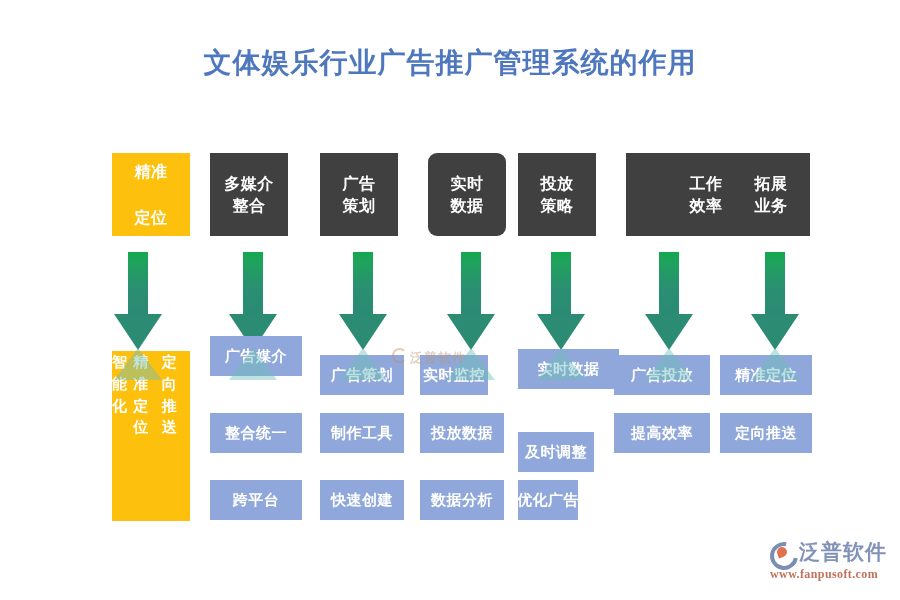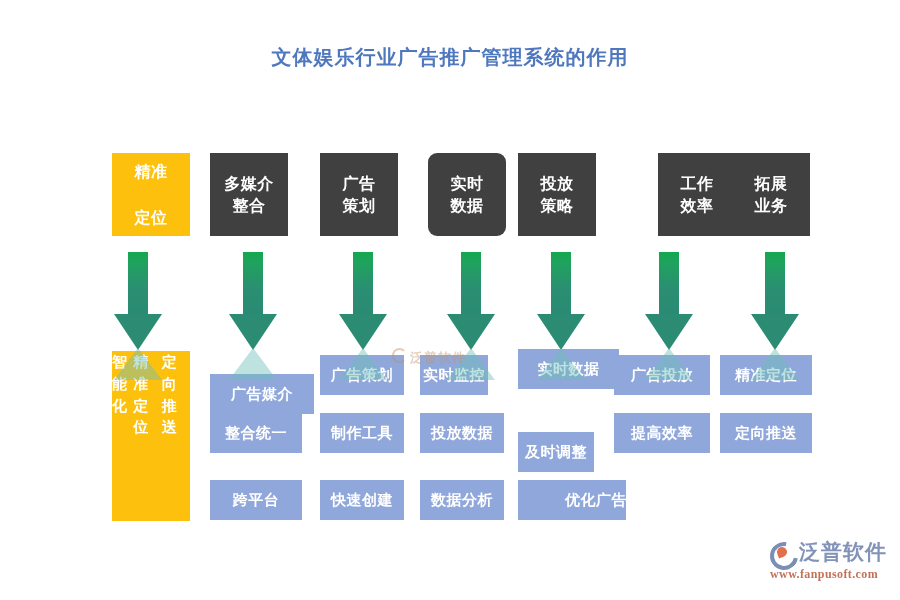--- a/index.html
+++ b/index.html
@@ -9,21 +9,21 @@
     font-family:"Liberation Sans","DejaVu Sans",sans-serif;
     overflow:hidden;
     position:relative;
   }
   #stage{position:absolute;left:0;top:0;width:900px;height:600px;}
 
   
   #page-title{
     position:absolute;left:0;top:44px;width:900px;
     text-align:center;
-    font-size:20px;
+    font-size:28px;
     font-weight:bold;
     letter-spacing:1px;
     color:#4e77bd;
     white-space:nowrap;
   }
 
   
   .top-box{
     position:absolute;
     top:153px;
@@ -162,21 +162,21 @@
         <span>策划</span>
       </div>
       <div class="top-box green" style="left: 428px; border-radius: 9px;">
         <span>实时</span>
         <span>数据</span>
       </div>
       <div class="top-box green" style="left: 518px;">
         <span>投放</span>
         <span>策略</span>
       </div>
-      <div class="top-box green" style="left: 658px;">
+      <div class="top-box green" style="left: 626px; padding-left: 41px;">
         <span>工作</span>
         <span>效率</span>
       </div>
       <div class="top-box green" style="left: 732px;">
         <span>拓展</span>
         <span>业务</span>
       </div>
     </div>
 
   <div id="arrow-layer">
@@ -210,32 +210,32 @@
       </div>
     </div>
 
   <div id="summary-panel">
     <span>智能化</span>
     <span>精准定位</span>
     <span>定向推送</span>
   </div>
 
   <div id="cell-layer">
-      <div class="cell" style="left: 210px; width: 104px; top: 374px;">广告媒介</div>
+      <div class="cell" style="left: 210px; width: 92px; top: 336px;">广告媒介</div>
       <div class="cell" style="left: 210px; width: 92px; top: 413px;">整合统一</div>
       <div class="cell" style="left: 210px; width: 92px; top: 480px;">跨平台</div>
       <div class="cell" style="left: 320px; width: 84px; top: 355px;">广告策划</div>
       <div class="cell" style="left: 320px; width: 84px; top: 413px;">制作工具</div>
       <div class="cell" style="left: 320px; width: 84px; top: 480px;">快速创建</div>
       <div class="cell" style="left: 420px; width: 68px; top: 355px;">实时监控</div>
       <div class="cell" style="left: 420px; width: 84px; top: 413px;">投放数据</div>
       <div class="cell" style="left: 420px; width: 84px; top: 480px;">数据分析</div>
       <div class="cell" style="left: 518px; width: 101px; top: 349px;">实时数据</div>
       <div class="cell" style="left: 518px; width: 76px; top: 413px; margin-top: 19px;">及时调整</div>
-      <div class="cell" style="left: 518px; width: 60px; top: 480px; padding-left: 48px;">优化广告</div>
+      <div class="cell" style="left: 518px; width: 60px; top: 480px;">优化广告</div>
       <div class="cell" style="left: 614px; width: 96px; top: 355px;">广告投放</div>
       <div class="cell" style="left: 614px; width: 96px; top: 413px;">提高效率</div>
       <div class="cell" style="left: 720px; width: 92px; top: 355px;">精准定位</div>
       <div class="cell" style="left: 720px; width: 92px; top: 413px;">定向推送</div>
     </div>
 
   <div id="ghost-layer">
       <div class="ghost" style="left: 114px;">
         <div class="g-head"></div>
       </div>

